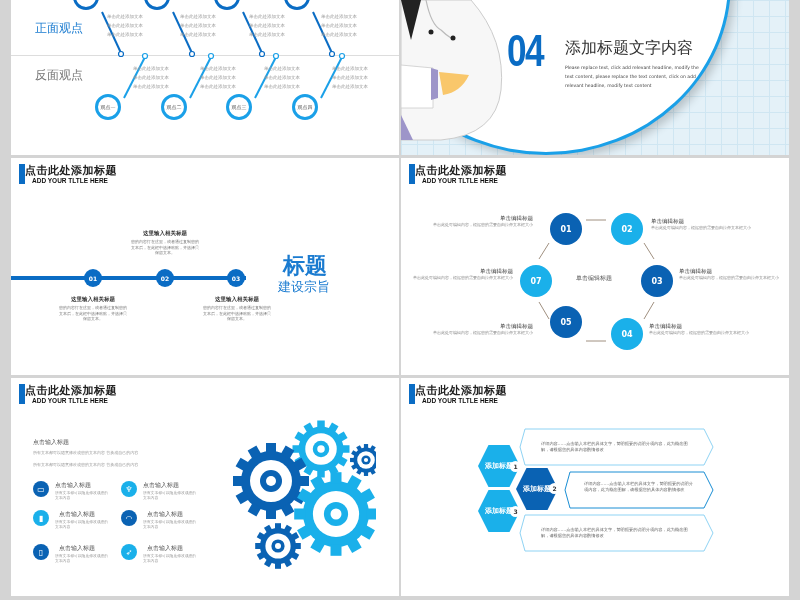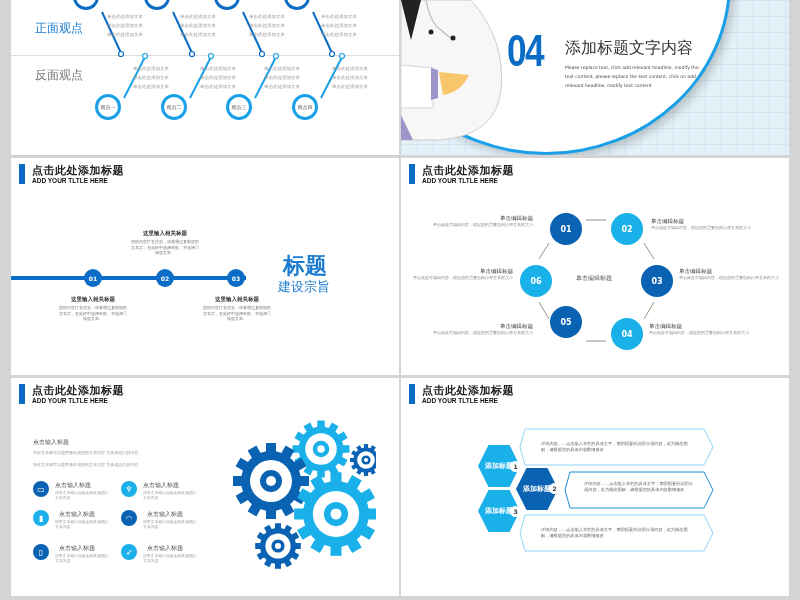--- a/index.html
+++ b/index.html
@@ -7,21 +7,21 @@
   .grid { position: absolute; left: 0; top: 0; width: 800px; height: 600px; }
   .slide { position: absolute; background: #ffffff; overflow: hidden; }
   .s1 { left: 11px; top: 0; width: 388px; height: 155px; }
   .s2 { left: 401px; top: 0; width: 388px; height: 155px; background: #e4f1f8; }
   .s3 { left: 11px; top: 158px; width: 388px; height: 217px; }
   .s4 { left: 401px; top: 158px; width: 388px; height: 217px; }
   .s5 { left: 11px; top: 378px; width: 388px; height: 218px; }
   .s6 { left: 401px; top: 378px; width: 388px; height: 218px; }
 
   .hdr-bar { position: absolute; left: 8px; top: 6px; width: 6px; height: 20px; background: #0a6cc4; }
-  .hdr-title { position: absolute; left: 21px; top: 5px; font-size: 11px; color: #222; font-weight: bold; letter-spacing: 0.5px; }
+  .hdr-title { position: absolute; left: 14px; top: 5px; font-size: 11px; color: #222; font-weight: bold; letter-spacing: 0.5px; }
   .hdr-sub { position: absolute; left: 21px; top: 19px; font-size: 6.5px; color: #111; font-weight: bold; font-family: "Liberation Sans", sans-serif; }
 
   
   .divider { position: absolute; left: 0; top: 55px; width: 388px; height: 1px; background: #ddd; }
   .pos-lbl { position: absolute; left: 24px; top: 20px; font-size: 12px; color: #1a7bd0; font-weight: normal; }
   .neg-lbl { position: absolute; left: 24px; top: 67px; font-size: 12px; color: #777; }
   .pin { position: absolute; }
   .pin .bulb { position: absolute; width: 26px; height: 26px; border-radius: 50%; border: 3px solid; background: #fff; display: flex; align-items: center; justify-content: center; font-size: 5px; color: #555; }
   .txt3 { position: absolute; font-size: 4.5px; color: #999; line-height: 9px; }
 
@@ -227,21 +227,21 @@
         <line x1="205" y1="183" x2="185" y2="183"></line>
         <line x1="148" y1="161" x2="138" y2="144"></line>
         <line x1="138" y1="101" x2="148" y2="85"></line>
       </g>
     </svg>
     <div class="cyc dark" style="left:149px;top:55px">01</div>
     <div class="cyc light" style="left:210px;top:55px">02</div>
     <div class="cyc dark" style="left:240px;top:107px">03</div>
     <div class="cyc light" style="left:210px;top:160px">04</div>
     <div class="cyc dark" style="left:149px;top:148px">05</div>
-    <div class="cyc light" style="left:119px;top:107px">06</div>
+    <div class="cyc light" style="left:119px;top:107px">07</div>
     <div class="center-lbl">单击编辑标题</div>
     <div class="cyc-lbl r" style="left:22px;top:57px">
         <div class="h">单击编辑标题</div>
         <div class="b">单击此处可编辑内容，根据您的需要自由拉伸文本框大小</div>
       </div>
     <div class="cyc-lbl" style="left:250px;top:60px">
         <div class="h">单击编辑标题</div>
         <div class="b">单击此处可编辑内容，根据您的需要自由拉伸文本框大小</div>
       </div>
     <div class="cyc-lbl" style="left:278px;top:110px">

